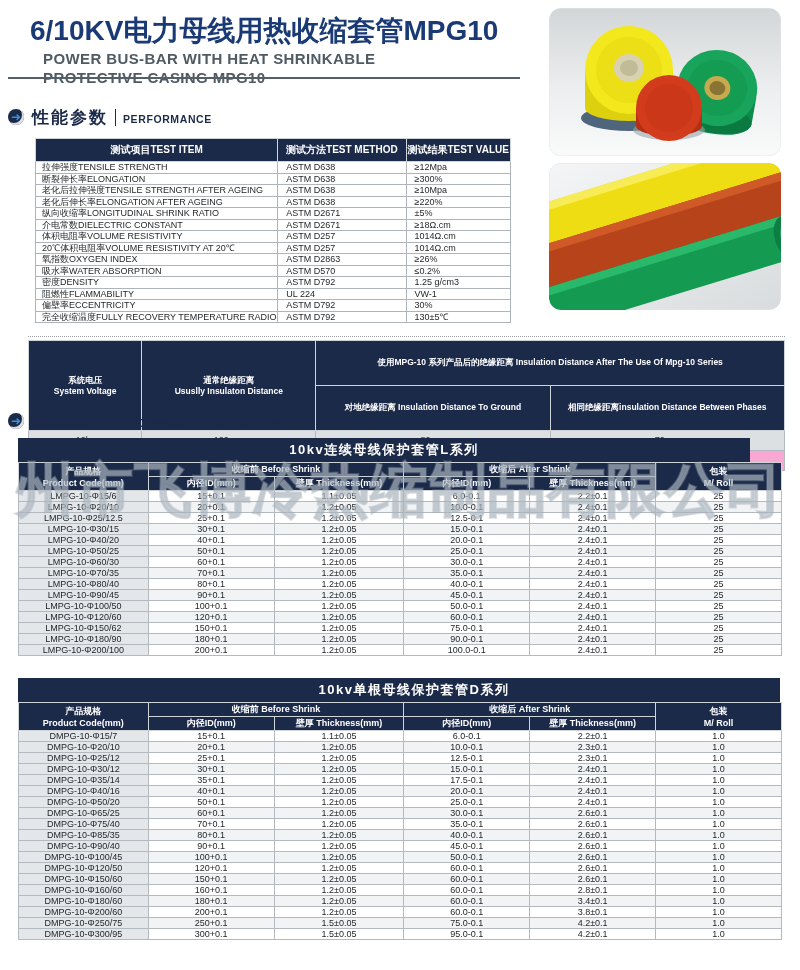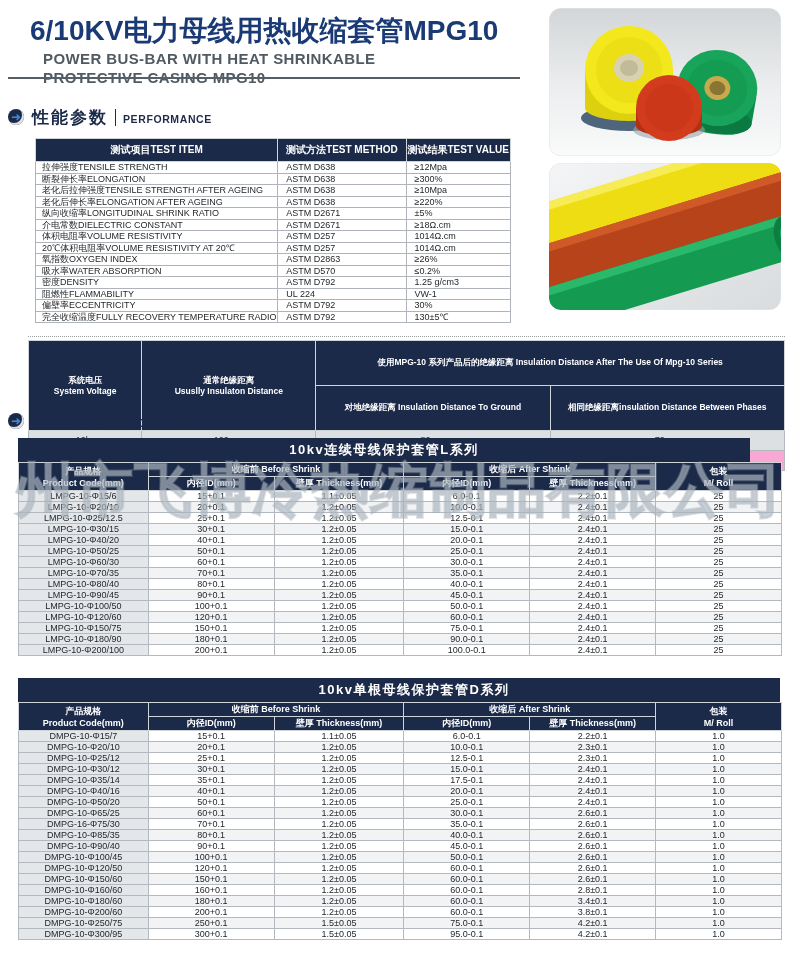--- a/index.html
+++ b/index.html
@@ -414,21 +414,21 @@
           </tr>
           <tr>
             <td>LMPG-10-Φ120/60</td>
             <td>120+0.1</td>
             <td>1.2±0.05</td>
             <td>60.0-0.1</td>
             <td>2.4±0.1</td>
             <td>25</td>
           </tr>
           <tr>
-            <td>LMPG-10-Φ150/75</td>
+            <td>LMPG-10-Φ150/62</td>
             <td>150+0.1</td>
             <td>1.2±0.05</td>
             <td>75.0-0.1</td>
             <td>2.4±0.1</td>
             <td>25</td>
           </tr>
           <tr>
             <td>LMPG-10-Φ180/90</td>
             <td>180+0.1</td>
             <td>1.2±0.05</td>
@@ -540,21 +540,21 @@
           </tr>
           <tr>
             <td>DMPG-10-Φ65/25</td>
             <td>60+0.1</td>
             <td>1.2±0.05</td>
             <td>30.0-0.1</td>
             <td>2.6±0.1</td>
             <td>1.0</td>
           </tr>
           <tr>
-            <td>DMPG-16-Φ75/30</td>
+            <td>DMPG-10-Φ75/40</td>
             <td>70+0.1</td>
             <td>1.2±0.05</td>
             <td>35.0-0.1</td>
             <td>2.6±0.1</td>
             <td>1.0</td>
           </tr>
           <tr>
             <td>DMPG-10-Φ85/35</td>
             <td>80+0.1</td>
             <td>1.2±0.05</td>

